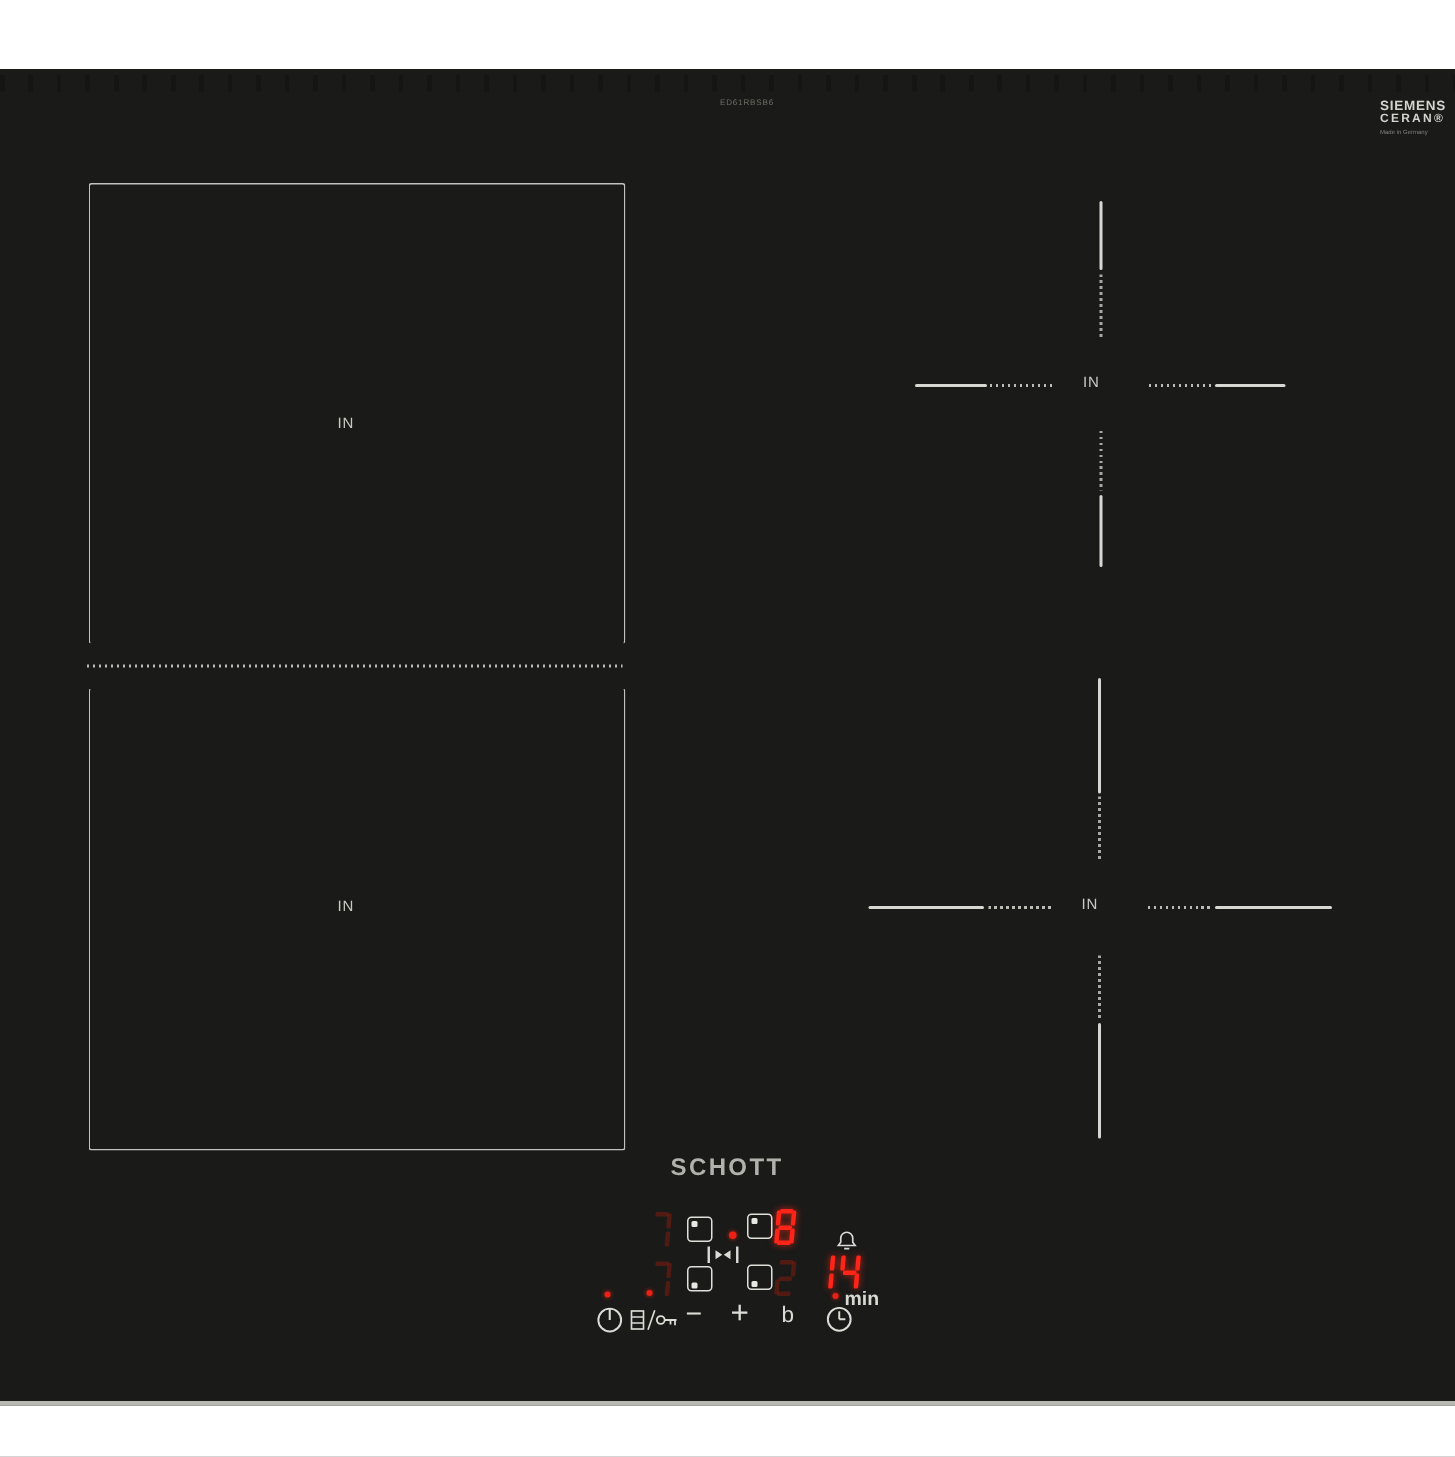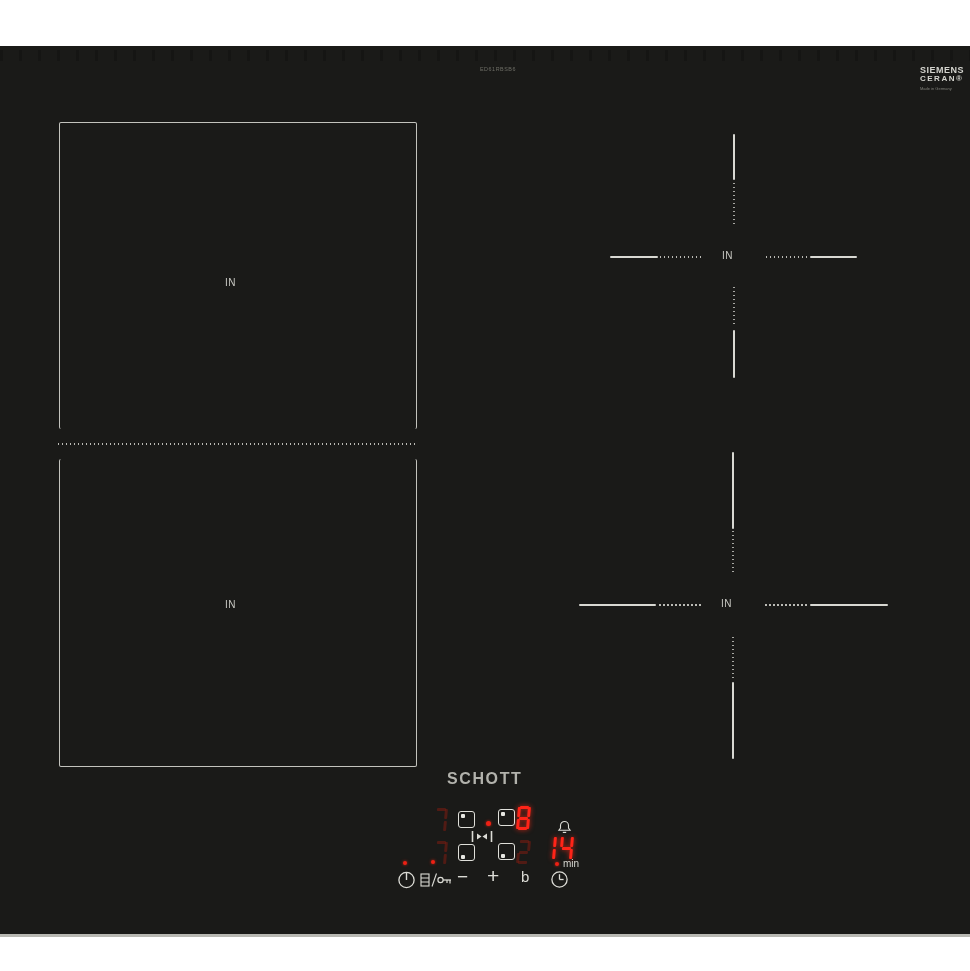--- a/index.html
+++ b/index.html
@@ -46,21 +46,21 @@
   .sg-c{right:0;top:13px;width:3px;height:9.5px}
   .sg-d{left:2px;bottom:0;width:9px;height:3px}
   .sg-e{left:0;top:13px;width:3px;height:9.5px}
   .sg-f{left:0;top:1px;width:3px;height:9.5px}
   .sg-g{left:2px;top:10.5px;width:9px;height:3px}
   .led-bright{color:#ff2418;filter:drop-shadow(0 0 2.5px rgba(255,40,20,.75));}
   .led-dim{color:rgba(170,28,16,.38);}
   .red-dot{position:absolute;width:5px;height:5px;border-radius:50%;background:#ee2014;
        box-shadow:0 0 3px rgba(255,40,20,.8);}
   .ctl-text{position:absolute;color:#dcdcd6;}
-  .min-label{position:absolute;font-size:10px;color:#d8d8d2;}
+  .min-label{position:absolute;font-size:13px;color:#d8d8d2;font-weight:bold;}
   .icon{position:absolute;}
   svg{display:block;}
 </style>
 </head>
 <body>
 
 <div id="app">
   <div class="hob">
     <div class="hob-edge-top"></div>
   </div>

